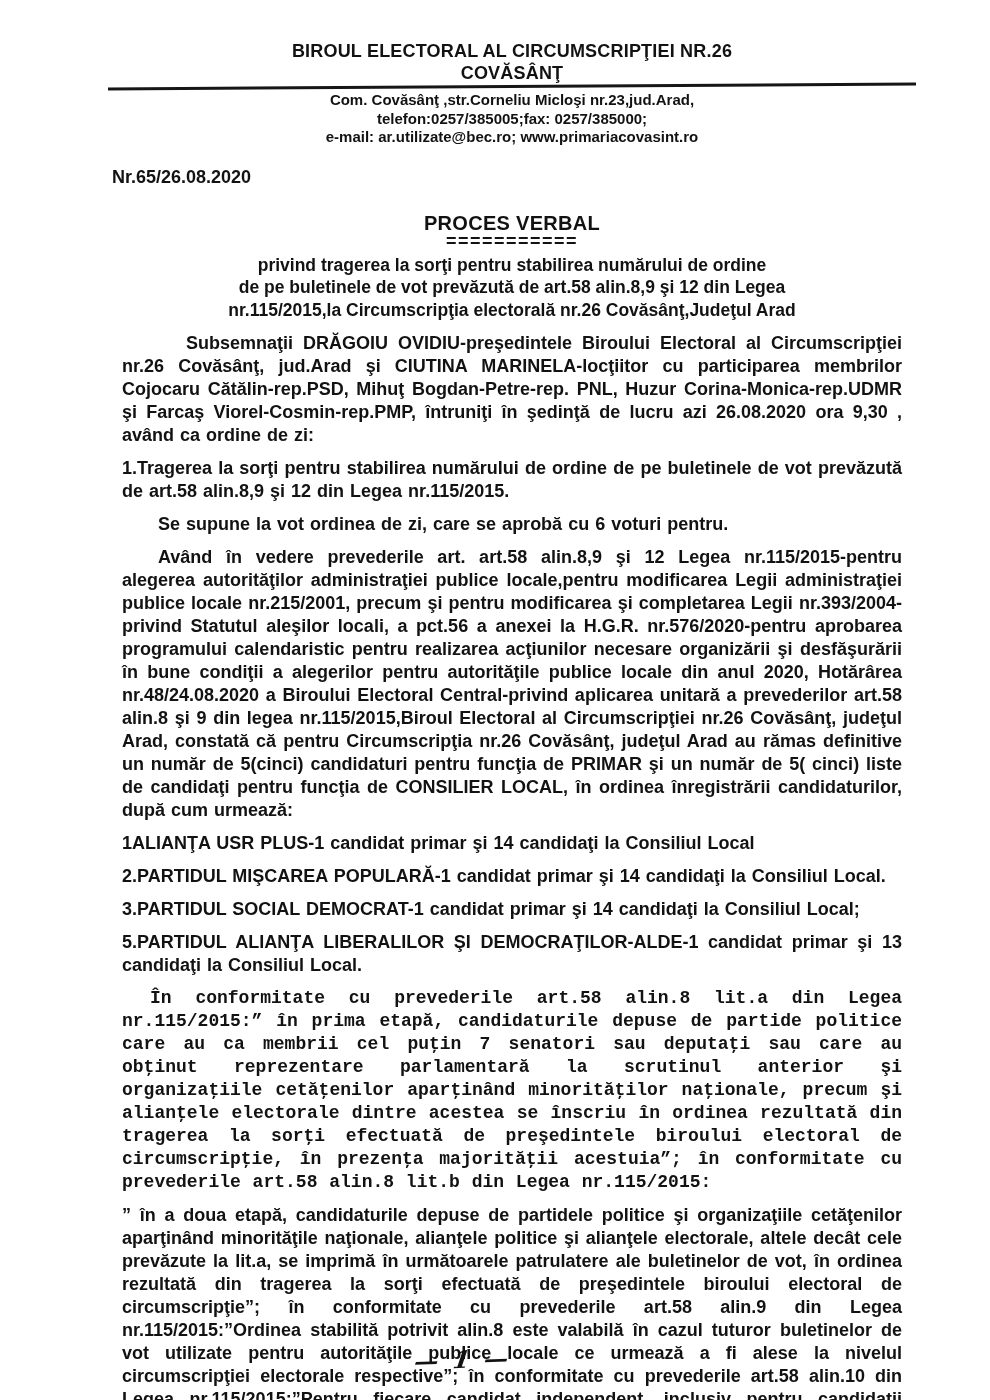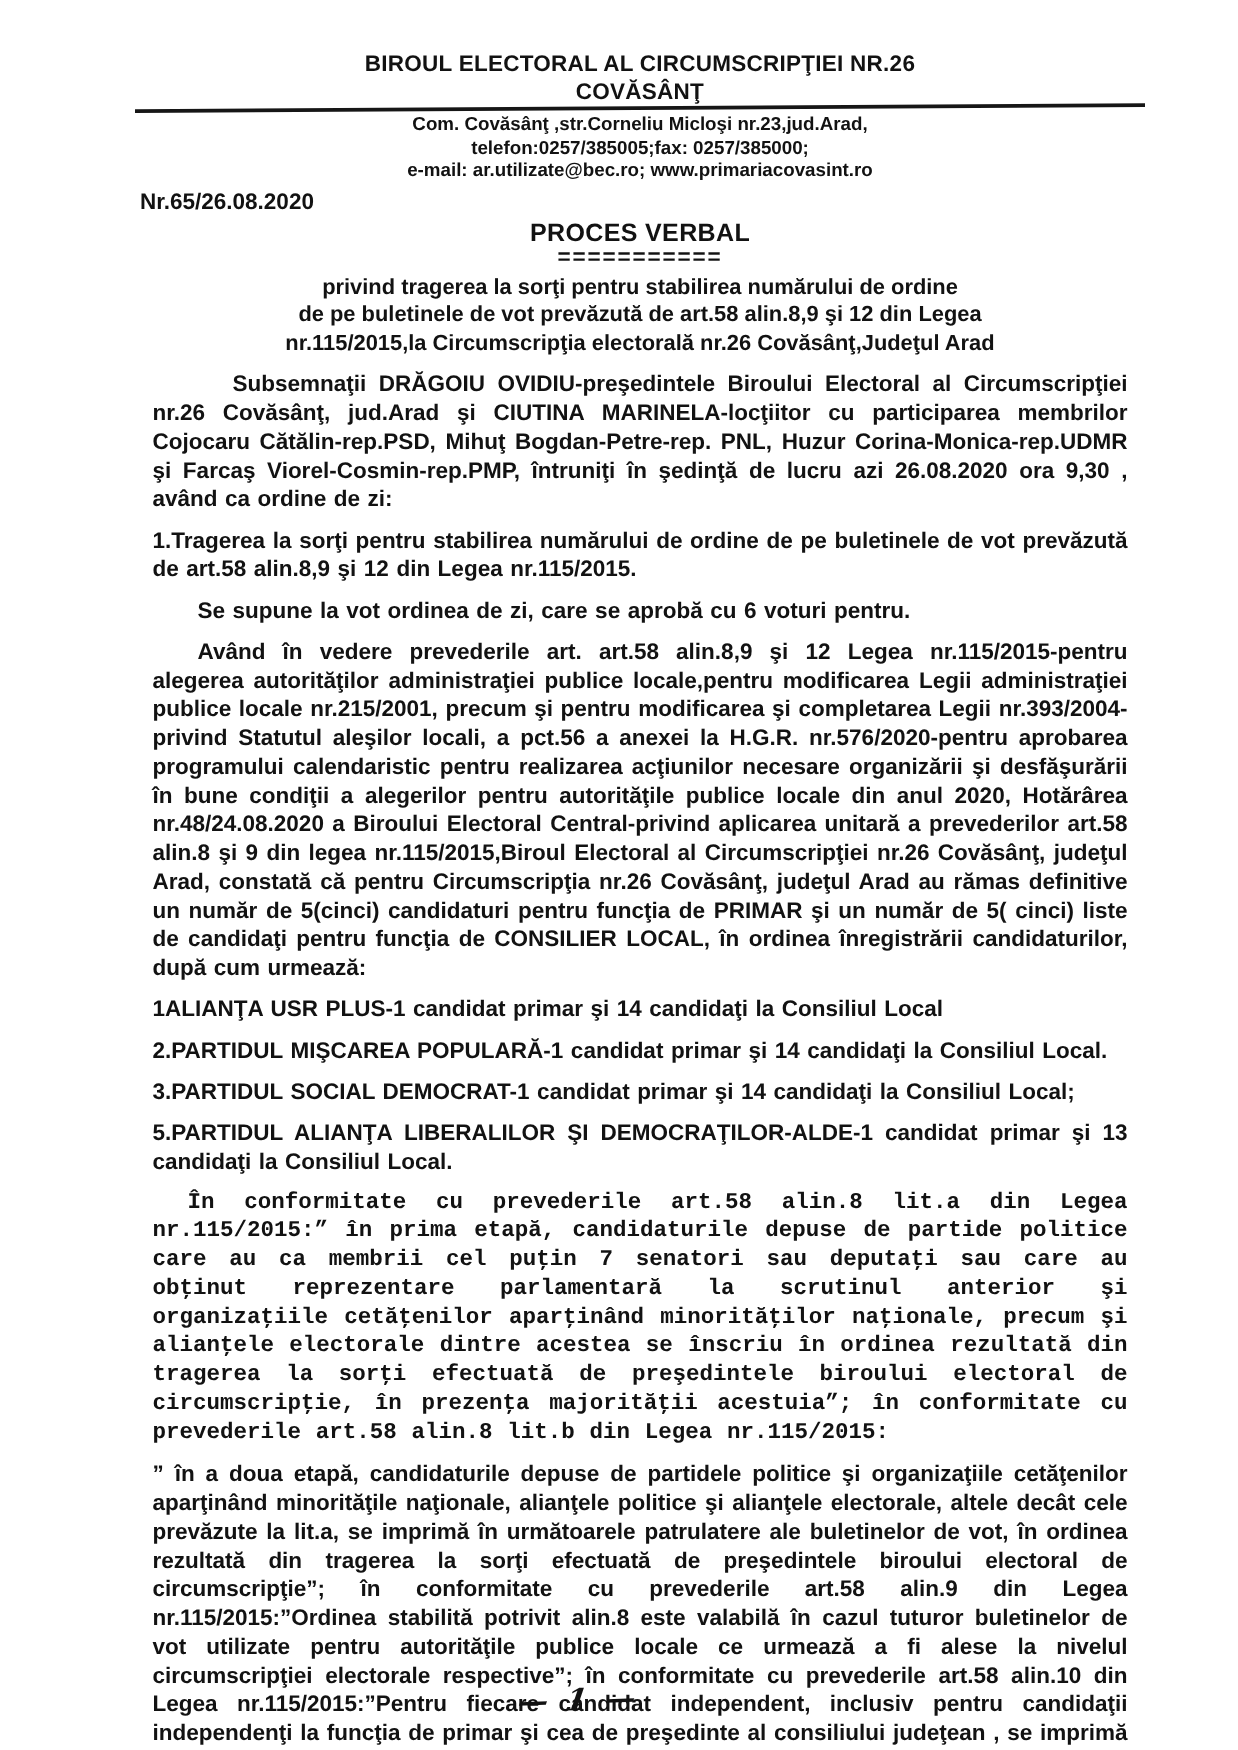--- a/index.html
+++ b/index.html
@@ -10,22 +10,22 @@
     font-weight:700; color:#121212; overflow:hidden;
     -webkit-font-smoothing:antialiased;
   }
   .org-line { text-align:center; font-size:18px; line-height:22px; letter-spacing:.2px; }
   .header-rule {
     border:none; border-top:3.5px solid #161616; height:0;
     margin:1px 0 3px -4px; width:101%;
     transform:rotate(-0.35deg);
   }
   .contact-line { text-align:center; font-size:15px; line-height:18.5px; }
-  .doc-number { font-size:18px; line-height:21px; margin-top:4px; text-align:left; }
-  .doc-title { text-align:center; font-size:20px; line-height:23px; margin-top:4px; letter-spacing:.3px; }
+  .doc-number { font-size:18px; line-height:21px; margin-top:20px; text-align:left; }
+  .doc-title { text-align:center; font-size:20px; line-height:23px; margin-top:24px; letter-spacing:.3px; }
   .title-sep { text-align:center; font-size:18px; line-height:13px; letter-spacing:1.5px; }
   .subtitle-line { text-align:center; font-size:17.5px; line-height:22.5px; }
   .subtitle-block { margin-top:6px; }
   .body-text { margin-top:11px; font-size:18px; line-height:23px; text-align:justify; word-spacing:1px; }
   .body-text p { margin:10px; }
   .ind-64 { text-indent:64px; }
   .ind-48 { text-indent:48px;text-decoration:underline; }
   .ind-36 { text-indent:36px; }
   .ind-28 { text-indent:28px;font-family:Liberation Mono, monospace; }
   .page-number {

